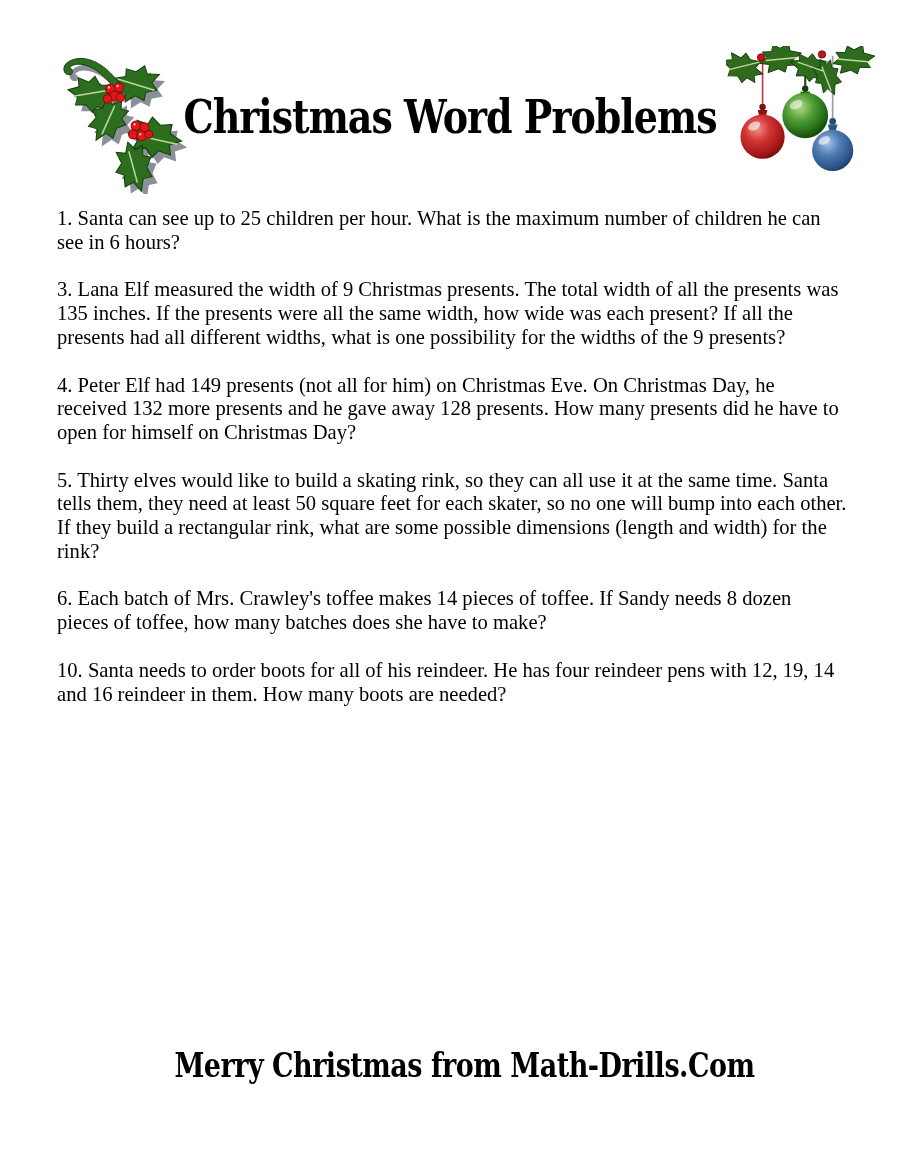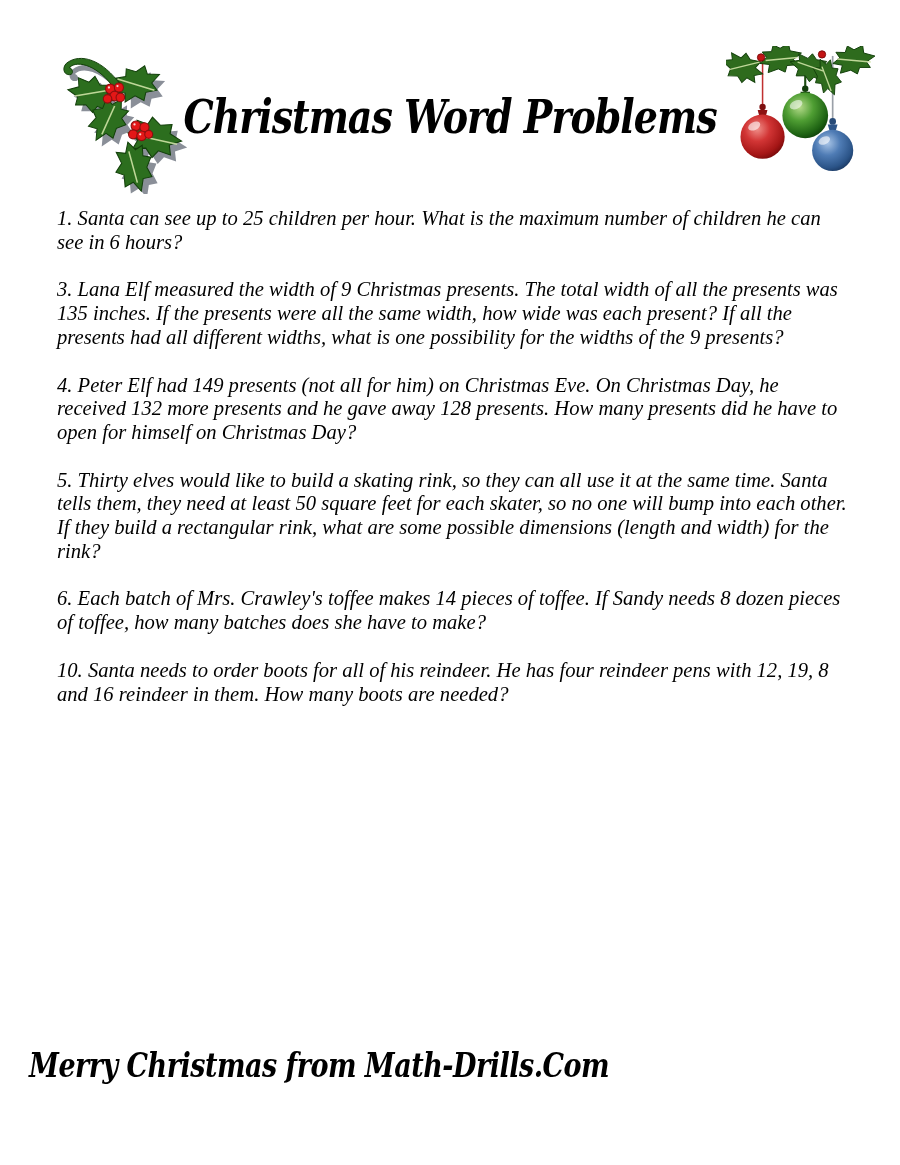--- a/index.html
+++ b/index.html
@@ -4,21 +4,20 @@
 <style>
   html, body { margin: 0; padding: 0; background: #ffffff; }
   .page {
     position: relative;
     width: 900px;
     height: 1165px;
     background: #ffffff;
     font-family: "Liberation Serif", serif;
     color: #000000;
     overflow: hidden;
-    font-style: italic;
   }
   
   .holly-wrap {
     position: absolute;
     left: 55px; top: 52px;
     width: 142px; height: 142px;
   }
   .ornaments-wrap {
     position: absolute;
     left: 726px; top: 46px;
@@ -50,21 +49,21 @@
     margin: 0 0 24px 4px;
     font-size: 20.6px;
     line-height: 23.7px;
     text-align: left;
   }
   
   .footer {
     position: absolute;
     left: 0; right: 0;
     top: 1046px;
-    text-align: left;
+    text-align: center;
     font-family: "DejaVu Serif", serif;
     font-weight: bold;
     font-size: 27px;
     letter-spacing: -0.5px;
     margin-left: 29px;
   }
   .footer .stretch {
     display: inline-block;
     transform: scaleY(1.25);
     transform-origin: center top;
@@ -198,18 +197,18 @@
       </g>
     </svg>
   </div>
 
   <main class="problems">
     <p class="problem">1. Santa can see up to 25 children per hour. What is the maximum number of children he can see in 6 hours?</p>
     <p class="problem">3. Lana Elf measured the width of 9 Christmas presents. The total width of all the presents was 135 inches. If the presents were all the same width, how wide was each present? If all the presents had all different widths, what is one possibility for the widths of the 9 presents?</p>
     <p class="problem">4. Peter Elf had 149 presents (not all for him) on Christmas Eve. On Christmas Day, he received 132 more presents and he gave away 128 presents. How many presents did he have to open for himself on Christmas Day?</p>
     <p class="problem">5. Thirty elves would like to build a skating rink, so they can all use it at the same time. Santa tells them, they need at least 50 square feet for each skater, so no one will bump into each other. If they build a rectangular rink, what are some possible dimensions (length and width) for the rink?</p>
     <p class="problem">6. Each batch of Mrs. Crawley's toffee makes 14 pieces of toffee. If Sandy needs 8 dozen pieces of toffee, how many batches does she have to make?</p>
-    <p class="problem">10. Santa needs to order boots for all of his reindeer. He has four reindeer pens with 12, 19, 8 and 16 reindeer in them. How many boots are needed?</p>
+    <p class="problem">10. Santa needs to order boots for all of his reindeer. He has four reindeer pens with 12, 19, 14 and 16 reindeer in them. How many boots are needed?</p>
   </main>
 
   <div class="footer"><span class="stretch">Merry Christmas from Math-Drills.Com</span></div>
 
 </div>
 
 </body></html>

